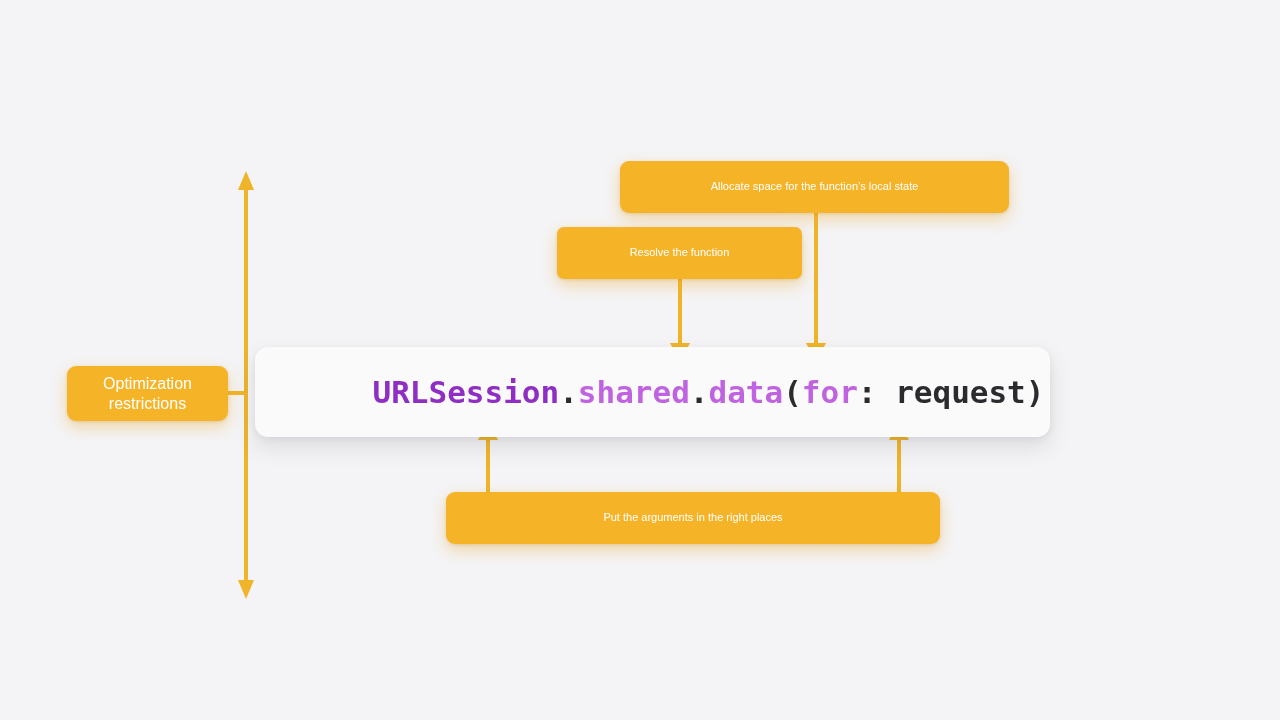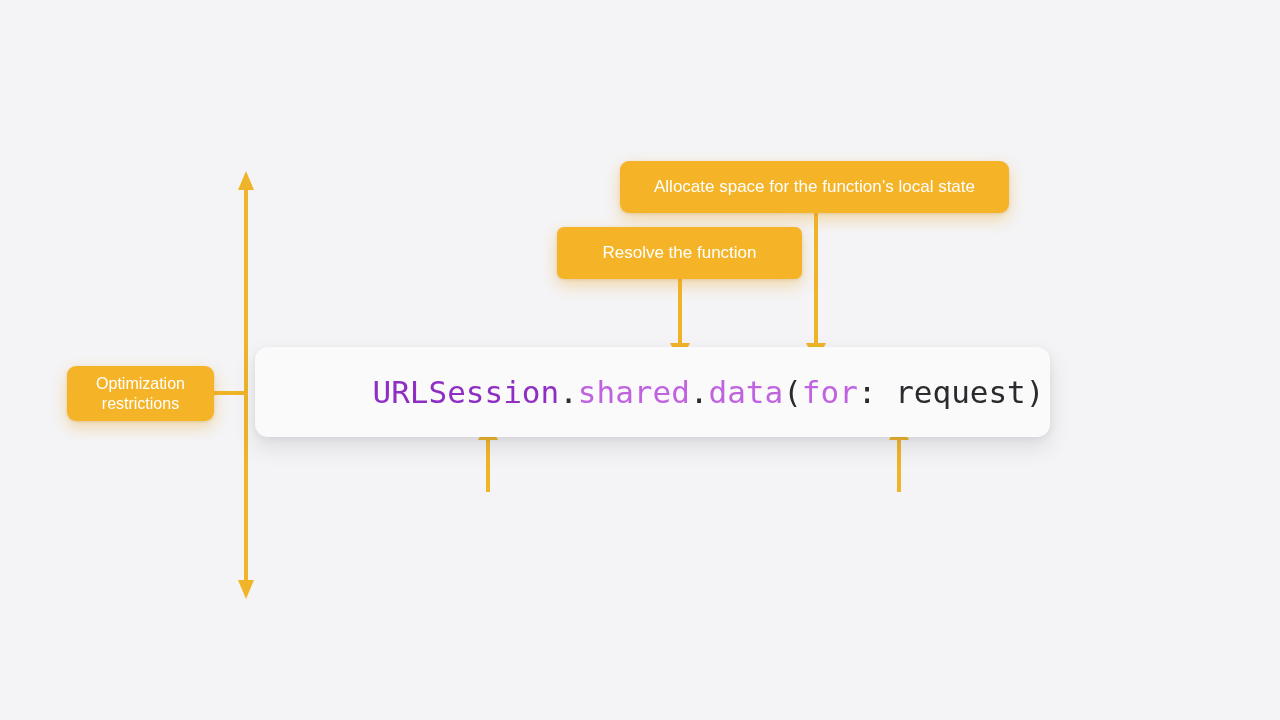--- a/index.html
+++ b/index.html
@@ -48,39 +48,40 @@
     align-items: center;
     justify-content: center;
   }
   .code-text {
     font-family: "DejaVu Sans Mono", "Liberation Mono", monospace;
     font-size: 31px;
     line-height: 1;
     letter-spacing: 0px;
     white-space: pre;
     color: #2b2b2f;
+    font-weight: bold;
   }
   .tok-type      { color: #8e2ec2; }
   .tok-property  { color: #c063e0; }
   .tok-method    { color: #c063e0; }
   .tok-keyword   { color: #c063e0; }
   .tok-punct     { color: #2b2b2f; }
   .tok-plain     { color: #2b2b2f; }
 
   
   .callout {
     position: absolute;
     background: #f5b428;
     color: #ffffff;
     border-radius: 9px;
     display: flex;
     align-items: center;
     justify-content: center;
     text-align: center;
-    font-size: 17px;
+    font-size: 11px;
     font-weight: 400;
     line-height: 1.22;
     box-shadow: 0 6px 16px rgba(236, 164, 32, 0.38),
                 0 1px 3px rgba(120, 80, 0, 0.16);
     padding: 0 16px;
     box-sizing: border-box;
   }
 
   #callout-allocate {
     left: 620px;
@@ -97,21 +98,21 @@
   }
   #callout-arguments {
     left: 446px;
     top: 492px;
     width: 494px;
     height: 52px;
   }
   #callout-optimization {
     left: 67px;
     top: 366px;
-    width: 147px;
+    width: 161px;
     height: 55px;
     font-size: 16px;
     line-height: 1.25;
   }
   #callout-optimization .label-line { display: block; }
 </style>
 </head>
 <body>
 
 <div id="stage">
@@ -150,20 +151,21 @@
   <div class="code-card">
     <div class="code-text">
       <span class="tok-type">URLSession</span><span class="tok-punct">.</span><span class="tok-property">shared</span><span class="tok-punct">.</span><span class="tok-method">data</span><span class="tok-punct">(</span><span class="tok-keyword">for</span><span class="tok-plain">: </span><span class="tok-plain">request</span><span class="tok-punct">)</span>
     </div>
   </div>
 
   <div class="callout" id="callout-allocate">Allocate space for the function’s local state</div>
 
   <div class="callout" id="callout-resolve">Resolve the function</div>
 
+  <div class="callout" id="callout-arguments">Put the arguments in the right places</div>
 
   <div class="callout" id="callout-optimization">
     <div>
       <span class="label-line">Optimization</span>
       <span class="label-line">restrictions</span>
     </div>
   </div>
 
 </div>
 

